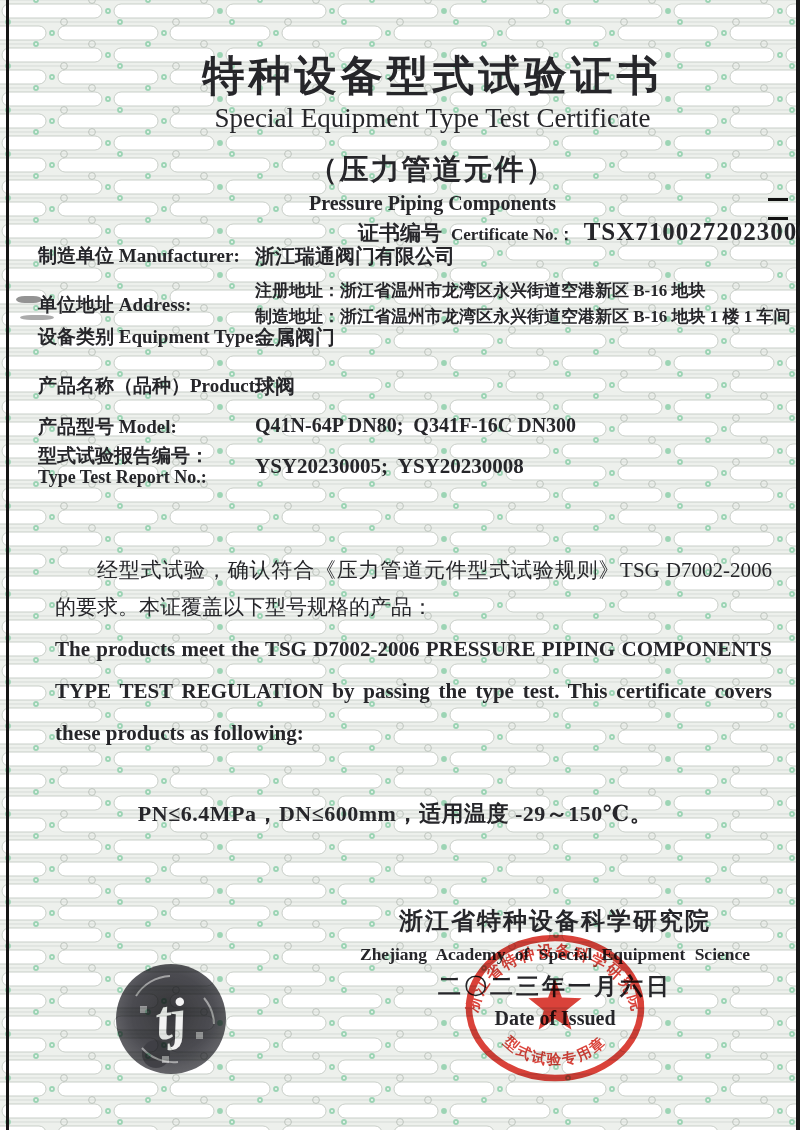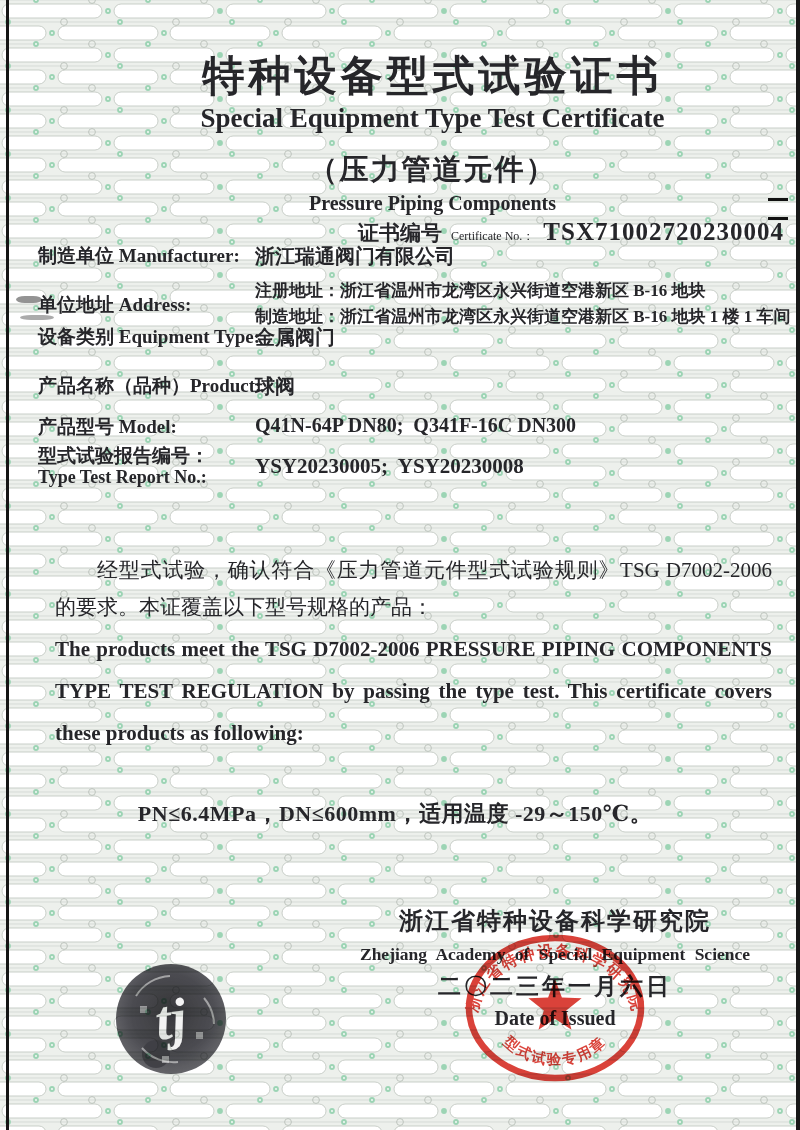--- a/index.html
+++ b/index.html
@@ -12,27 +12,27 @@
   .abs{position:absolute;}
   .edge-left{left:6px;top:0;width:3px;height:1130px;background:#151515;}
   .edge-right{right:0;top:0;width:4px;height:1130px;background:#181818;}
   .artifact-marks{right:12px;top:198px;width:20px;height:16px;
     border-top:3px solid #111;border-bottom:3px solid #111;}
   .smudge{left:16px;top:296px;width:26px;height:7px;background:#3a3a3a;opacity:.55;border-radius:40%/60%;}
   .smudge2{left:20px;top:315px;width:34px;height:5px;background:#444;opacity:.45;border-radius:40%/60%;}
 
   .titleblock{left:65px;right:0;top:52px;text-align:center;}
   .title-cn{font-size:42px;font-weight:700;letter-spacing:4px;line-height:1.15;}
-  .title-en{font-size:27px;font-weight:700;margin-top:3px;}
+  .title-en{font-size:27px;font-weight:400;margin-top:3px;}
   .subtitle-cn{font-size:29px;font-weight:600;margin-top:16px;letter-spacing:2px;}
   .subtitle-en{font-size:20px;font-weight:700;margin-top:2px;}
 
   .certno{left:358px;top:198px;display:flex;align-items:baseline;gap:9px;white-space:nowrap;}
   .certno .cn{font-size:21px;font-weight:600;margin-top:21px;}
-  .certno .en{font-size:12px;font-weight:400;margin-top:16px;}
+  .certno .en{font-size:17px;font-weight:700;margin-top:16px;}
   .certno .val{font-size:25px;font-weight:700;letter-spacing:1px;}
 
   .row{left:38px;right:12px;height:60px;}
   .row .lbl{position:absolute;left:0;top:0;font-size:19px;font-weight:600;white-space:nowrap;}
   .row .val{position:absolute;left:217px;top:0;font-size:20px;font-weight:700;white-space:pre-wrap;}
   .row .val2{position:absolute;left:217px;font-size:17px;font-weight:700;white-space:nowrap;}
   .row-address .lbl{top:13px;}
   .row-report .lbl2{position:absolute;left:0;top:24px;font-size:18px;font-weight:700;white-space:nowrap;}
   .row-report .val{top:11px;font-size:21px;}
 

